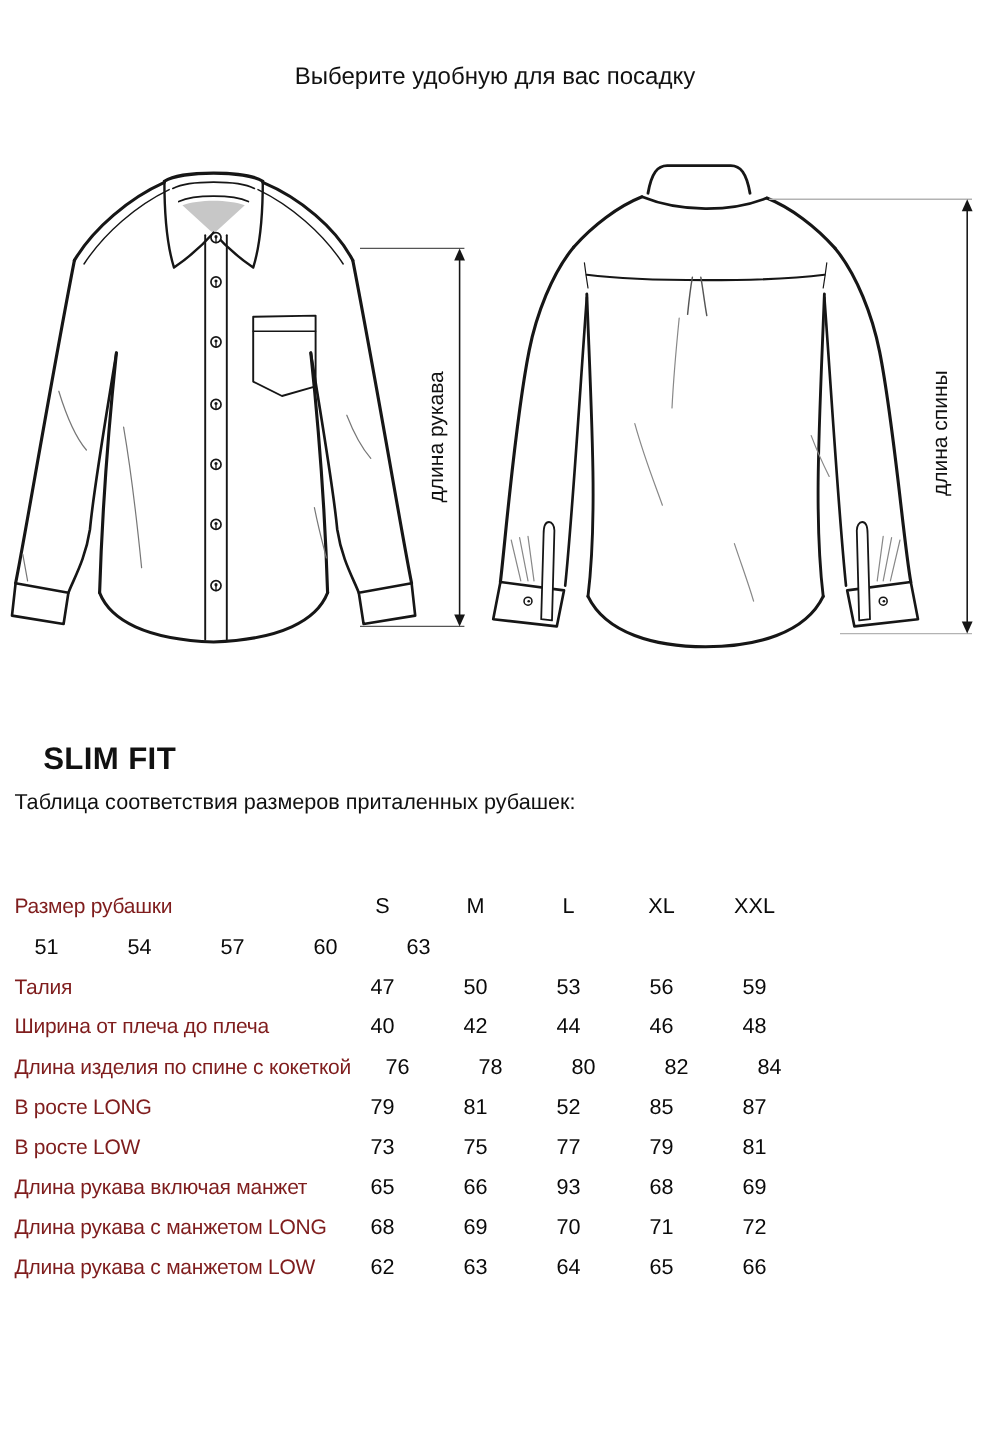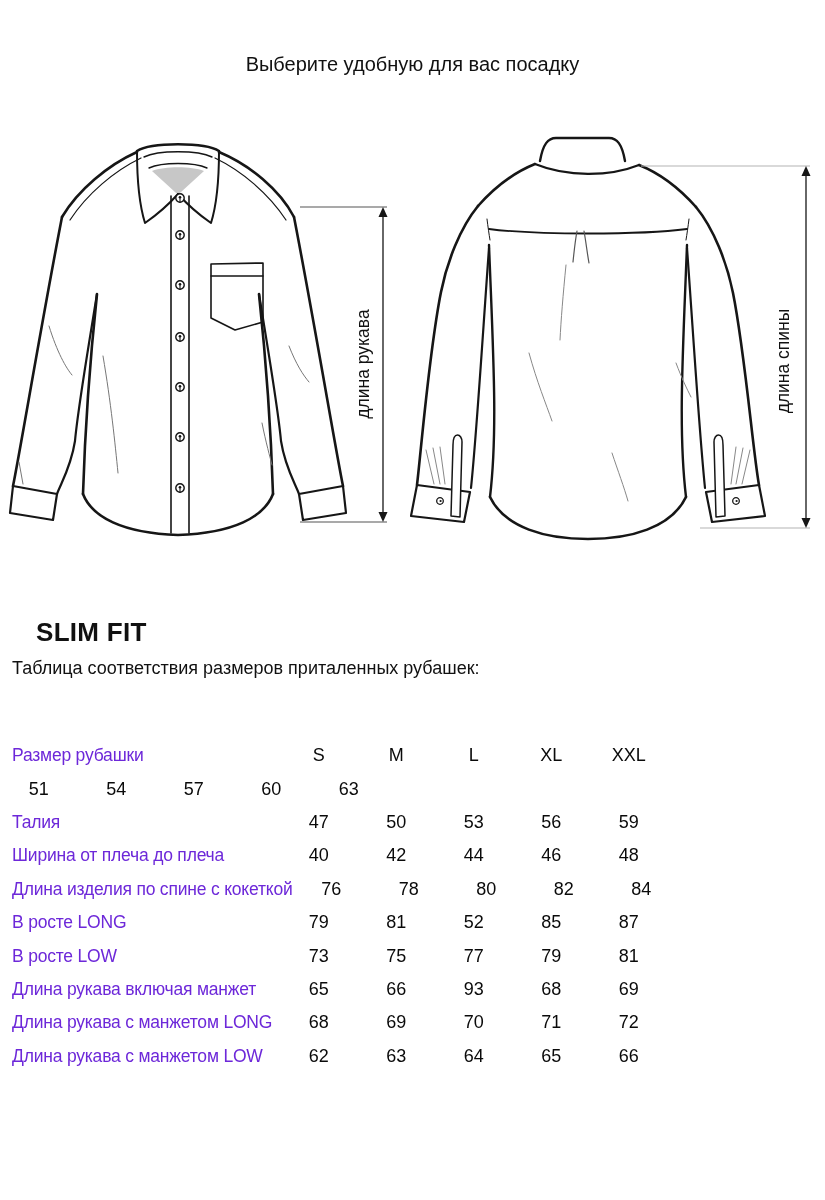--- a/index.html
+++ b/index.html
@@ -14,21 +14,21 @@
   .diagram{position:absolute;top:130px;left:0;width:825px;height:440px;}
   .heading{
     position:absolute;top:617px;left:12px;font-size:26px;font-weight:bold;
     letter-spacing:0.3px;color:#111;margin-left:24px;
   }
   .subtitle{position:absolute;top:658px;left:12px;font-size:18px;color:#111;}
   .size-table{position:absolute;top:739px;left:0;width:680px;}
   .trow{display:flex;height:33.4px;align-items:center;}
   .tlabel{
     flex:0 0 280px;padding-left:12px;box-sizing:border-box;font-size:17.5px;
-    letter-spacing:-0.2px;white-space:nowrap;color:#6d28d9;
+    letter-spacing:-0.2px;white-space:nowrap;color:#7f1d1d;
   }
   .tval{flex:0 0 77.5px;text-align:center;font-size:18px;color:#0a0a0a;}
   svg text{font-family:"Liberation Sans",sans-serif;}
 </style>
 </head>
 <body>
 
 <div class="stage">
 
   <div class="title">Выберите удобную для вас посадку</div>

